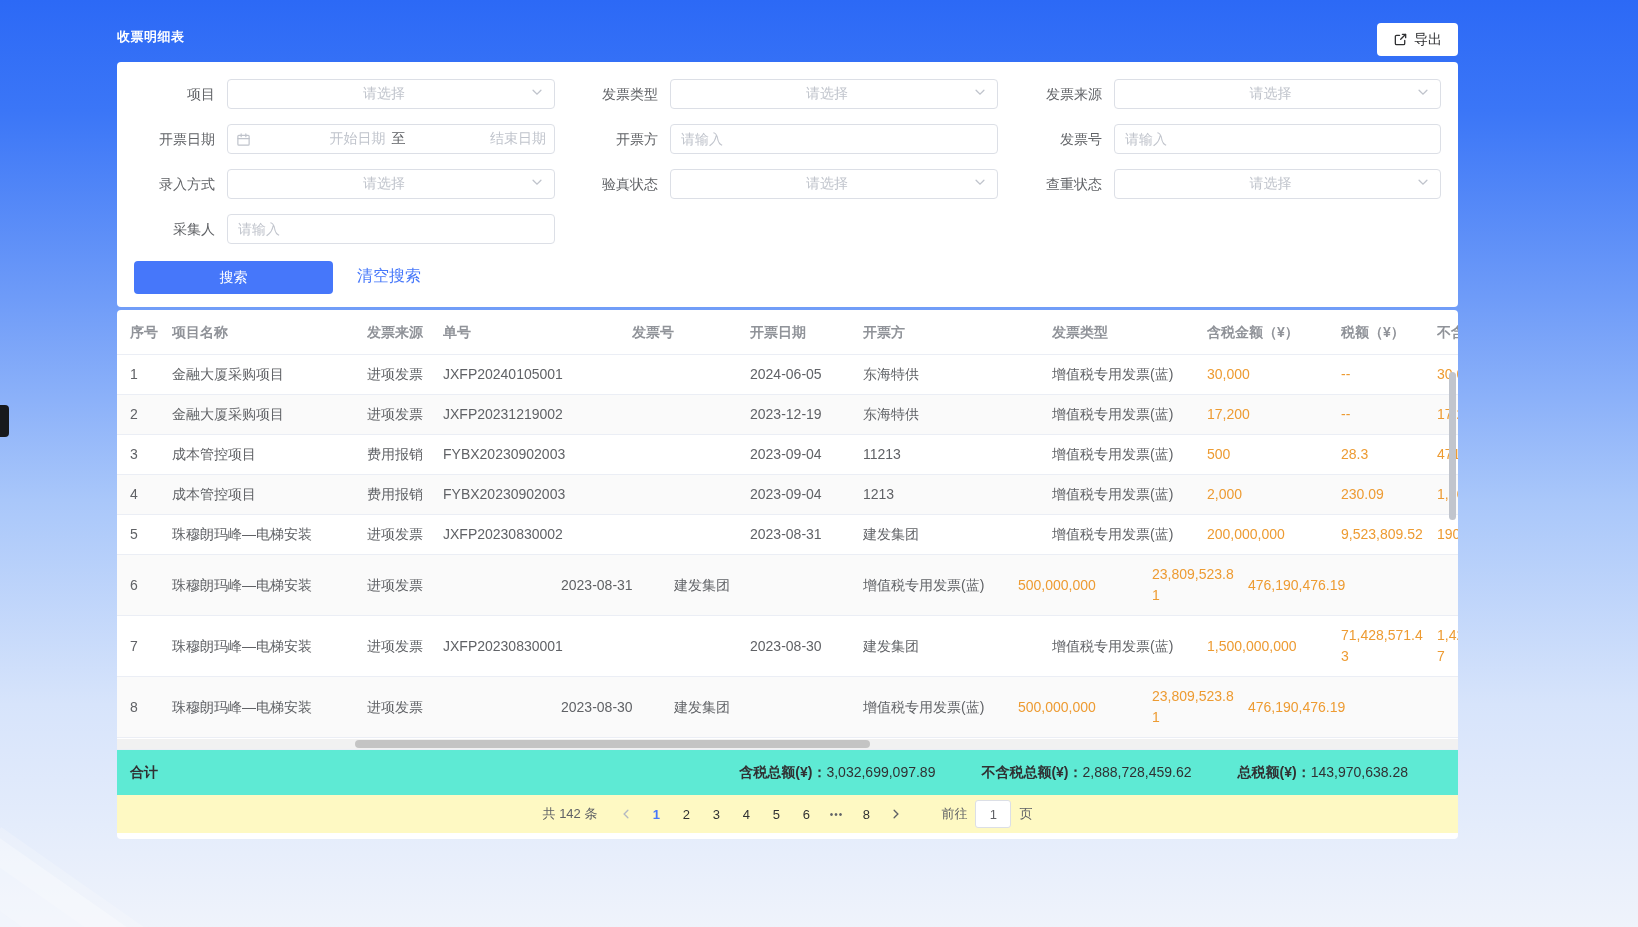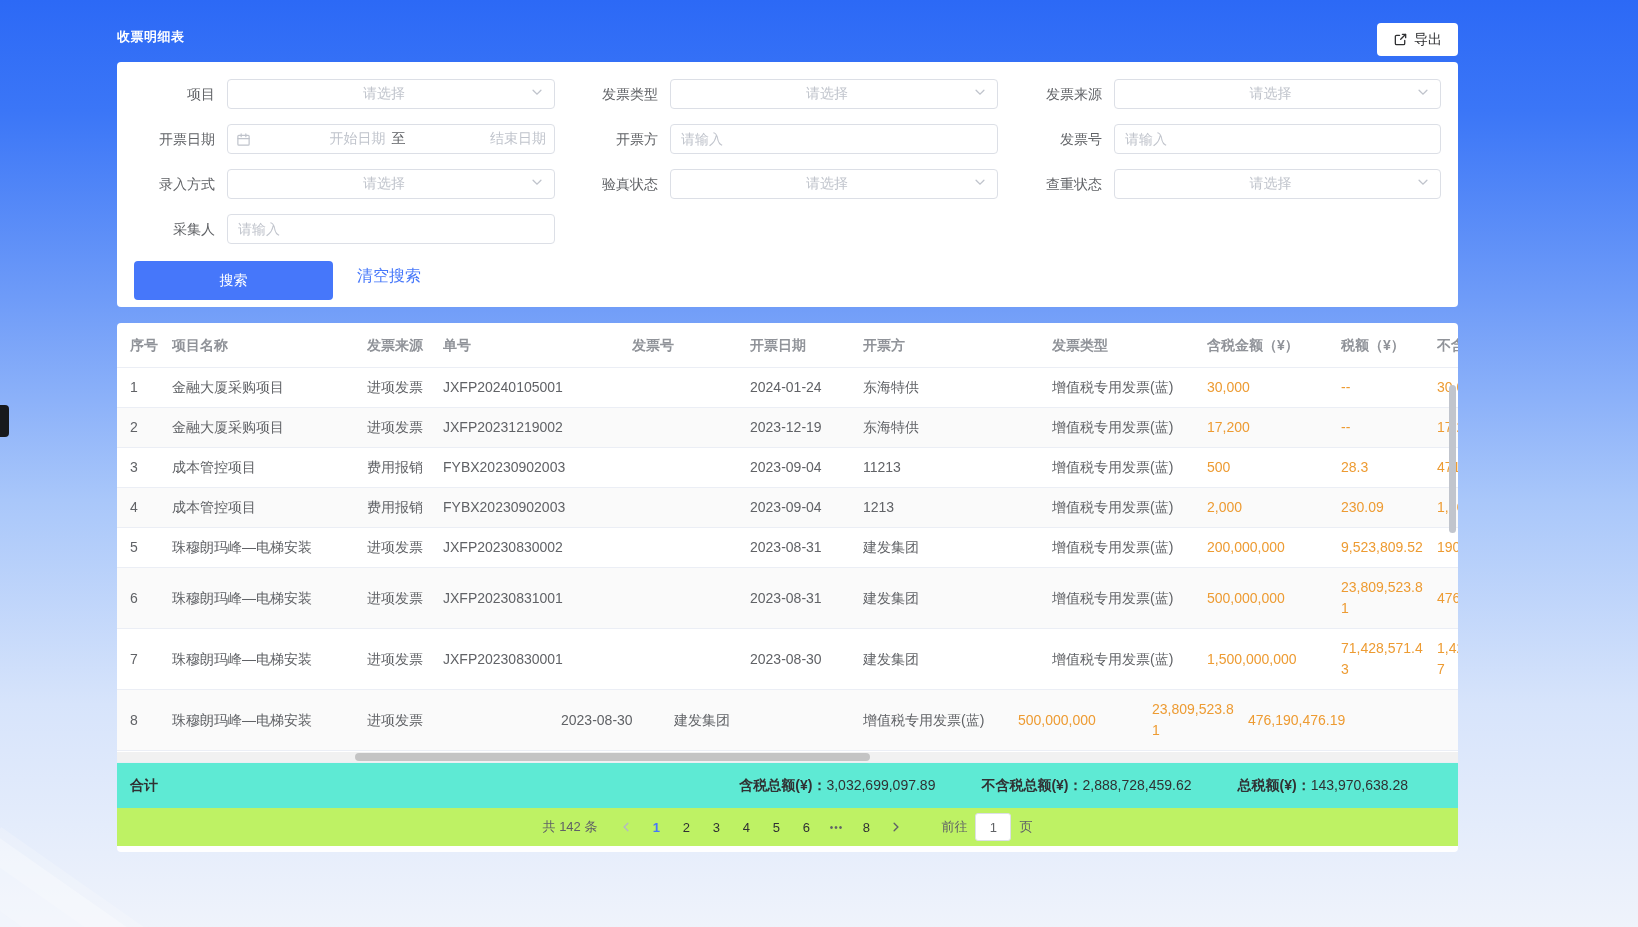--- a/index.html
+++ b/index.html
@@ -16,36 +16,36 @@
   .bg-shape.s3 { width:90px; height:300px; left:-40px; top:820px; background:rgba(255,255,255,.22); }
 
   .drawer-handle { position:absolute; left:0; top:405px; width:9px; height:32px; background:#17191c; border-radius:0 4px 4px 0; z-index:5; cursor:pointer; }
 
   .page-title { position:absolute; left:117px; top:28px; color:#fff; font-size:13px; font-weight:bold; letter-spacing:.5px; z-index:2; }
 
   .export-btn { position:absolute; left:1377px; top:23px; width:81px; height:33px; background:#fff; border:none; border-radius:4px; font-size:14px; color:#303133; display:flex; align-items:center; justify-content:center; gap:6px; cursor:pointer; z-index:2; font-family:inherit; }
 
   .card { position:absolute; left:117px; width:1341px; background:#fff; border-radius:4px; z-index:1; }
   .filter-card { top:62px; height:245px; }
-  .table-card { top:323px; height:529px; overflow:hidden; }
+  .table-card { top:310px; height:529px; overflow:hidden; }
 
   
   .f-label { position:absolute; width:90px; text-align:right; font-size:14px; color:#606266; line-height:30px; }
   .f-ctrl { position:absolute; width:328px; height:30px; border:1px solid #dcdfe6; border-radius:4px; background:#fff; display:flex; align-items:center; padding:0 10px; cursor:pointer; }
   .f-ctrl .ph { font-size:14px; color:#c0c4cc; flex:1; text-align:center; }
   .f-ctrl input { border:none; outline:none; width:100%; font-size:14px; color:#606266; font-family:inherit; background:transparent; }
   .f-ctrl input::placeholder { color:#c0c4cc; }
   .rowY0 { top:17px; } .rowY1 { top:62px; } .rowY2 { top:107px; } .rowY3 { top:152px; }
   .colL0 { left:8px; } .colC0 { left:110px; }
   .colL1 { left:451px; } .colC1 { left:553px; }
   .colL2 { left:895px; } .colC2 { left:997px; width:327px; }
   .daterange { padding:0 8px; cursor:pointer; }
   .daterange .seg { flex:1; text-align:right; font-size:14px; color:#c0c4cc; }
   .daterange .sep { font-size:14px; color:#606266; padding:0 6px; }
-  .search-btn { position:absolute; left:17px; top:199px; width:199px; height:39px; background:#4677fa; color:#fff; border:none; border-radius:4px; font-size:14px; cursor:pointer; font-family:inherit; }
+  .search-btn { position:absolute; left:17px; top:199px; width:199px; height:33px; background:#4677fa; color:#fff; border:none; border-radius:4px; font-size:14px; cursor:pointer; font-family:inherit; }
   .clear-link { position:absolute; left:240px; top:199px; height:29px; line-height:29px; background:none; border:none; color:#4677fa; font-size:16px; cursor:pointer; font-family:inherit; }
 
   
   .thead { display:flex; height:45px; align-items:center; border-bottom:1px solid #ebeef5; color:#909399; font-size:14px; font-weight:bold; }
   .trow { display:flex; align-items:center; border-bottom:1px solid #ebeef5; font-size:14px; color:#606266; min-height:39px; }
   .trow.striped { background:#fafafa; }
   .cell { flex:0 0 auto; padding:9px 12px 9px 0; line-height:21px; overflow:hidden; white-space:normal; word-break:break-all; }
   .c0{width:55px; padding-left:13px;} .c1{width:195px;} .c2{width:76px;} .c3{width:189px;}
   .c4{width:118px;} .c5{width:113px;} .c6{width:189px;} .c7{width:155px;}
   .c8{width:134px;} .c9{width:96px;} .c10{width:120px;}
@@ -54,21 +54,21 @@
 
   .v-scrollbar { position:absolute; right:2px; top:62px; width:7px; height:148px; background:#c1c5cd; border-radius:4px; cursor:pointer; z-index:3; }
   .h-scroll-track { position:relative; height:10px; margin-top:1px; background:#f1f1f1; }
   .h-scroll-thumb { position:absolute; left:238px; top:1px; width:515px; height:8px; background:#c4c4c4; border-radius:4px; cursor:pointer; }
 
   .summary-row { height:46px; background:#5eead4; border-top:1px solid #ebeef5; display:flex; align-items:center; font-size:14px; color:#303133; padding:0 50px 0 13px; }
   .summary-row .total-label { font-weight:bold; margin-right:auto; }
   .summary-item { margin-left:46px; white-space:nowrap; }
   .summary-item .lab { font-weight:bold; }
 
-  .pagination { height:38px; display:flex; align-items:center; justify-content:center; font-size:13px; color:#606266; gap:4px; background:#bef264; }
+  .pagination { height:38px; display:flex; align-items:center; justify-content:center; font-size:13px; color:#606266; gap:4px; background:#fef9c3; }
   .pg-total { margin-right:12px; font-size:13px; color:#606266; }
   .pg-arrow { background:none; border:none; width:26px; height:26px; display:flex; align-items:center; justify-content:center; cursor:pointer; }
   .page-num { background:none; border:none; min-width:26px; height:26px; font-size:13px; color:#303133; cursor:pointer; font-family:inherit; }
   .page-num.active { color:#4677fa; font-weight:bold; }
   .page-num.dots { color:#606266; letter-spacing:1px; font-size:10px; }
   .goto { display:flex; align-items:center; gap:8px; margin-left:28px; }
   .goto input { width:36px; height:28px; border:1px solid #dcdfe6; border-radius:3px; text-align:center; font-size:13px; color:#606266; outline:none; font-family:inherit; }
 </style>
 </head>
 <body>
@@ -190,21 +190,21 @@
       <div class="cell c10">不含税金额（¥）</div>
     </div>
 
   <div>
       <div class="trow">
         <div class="cell c0">1</div>
         <div class="cell c1">金融大厦采购项目</div>
         <div class="cell c2">进项发票</div>
         <div class="cell c3">JXFP20240105001</div>
         <div class="cell c4"></div>
-        <div class="cell c5">2024-01-24</div>
+        <div class="cell c5">2024-06-05</div>
         <div class="cell c6">东海特供</div>
         <div class="cell c7">增值税专用发票(蓝)</div>
         <div class="cell c8 amount">30,000</div>
         <div class="cell c9 amount">--</div>
         <div class="cell c10 amount">30,000</div>
       </div>
       <div class="trow striped">
         <div class="cell c0">2</div>
         <div class="cell c1">金融大厦采购项目</div>
         <div class="cell c2">进项发票</div>
@@ -253,21 +253,20 @@
         <div class="cell c6">建发集团</div>
         <div class="cell c7">增值税专用发票(蓝)</div>
         <div class="cell c8 amount">200,000,000</div>
         <div class="cell c9 amount">9,523,809.52</div>
         <div class="cell c10 amount">190,476,190.48</div>
       </div>
       <div class="trow striped">
         <div class="cell c0">6</div>
         <div class="cell c1">珠穆朗玛峰—电梯安装</div>
         <div class="cell c2">进项发票</div>
-        <div class="cell c3">JXFP20230831001</div>
         <div class="cell c4"></div>
         <div class="cell c5">2023-08-31</div>
         <div class="cell c6">建发集团</div>
         <div class="cell c7">增值税专用发票(蓝)</div>
         <div class="cell c8 amount">500,000,000</div>
         <div class="cell c9 amount">23,809,523.81</div>
         <div class="cell c10 amount">476,190,476.19</div>
       </div>
       <div class="trow">
         <div class="cell c0">7</div>

